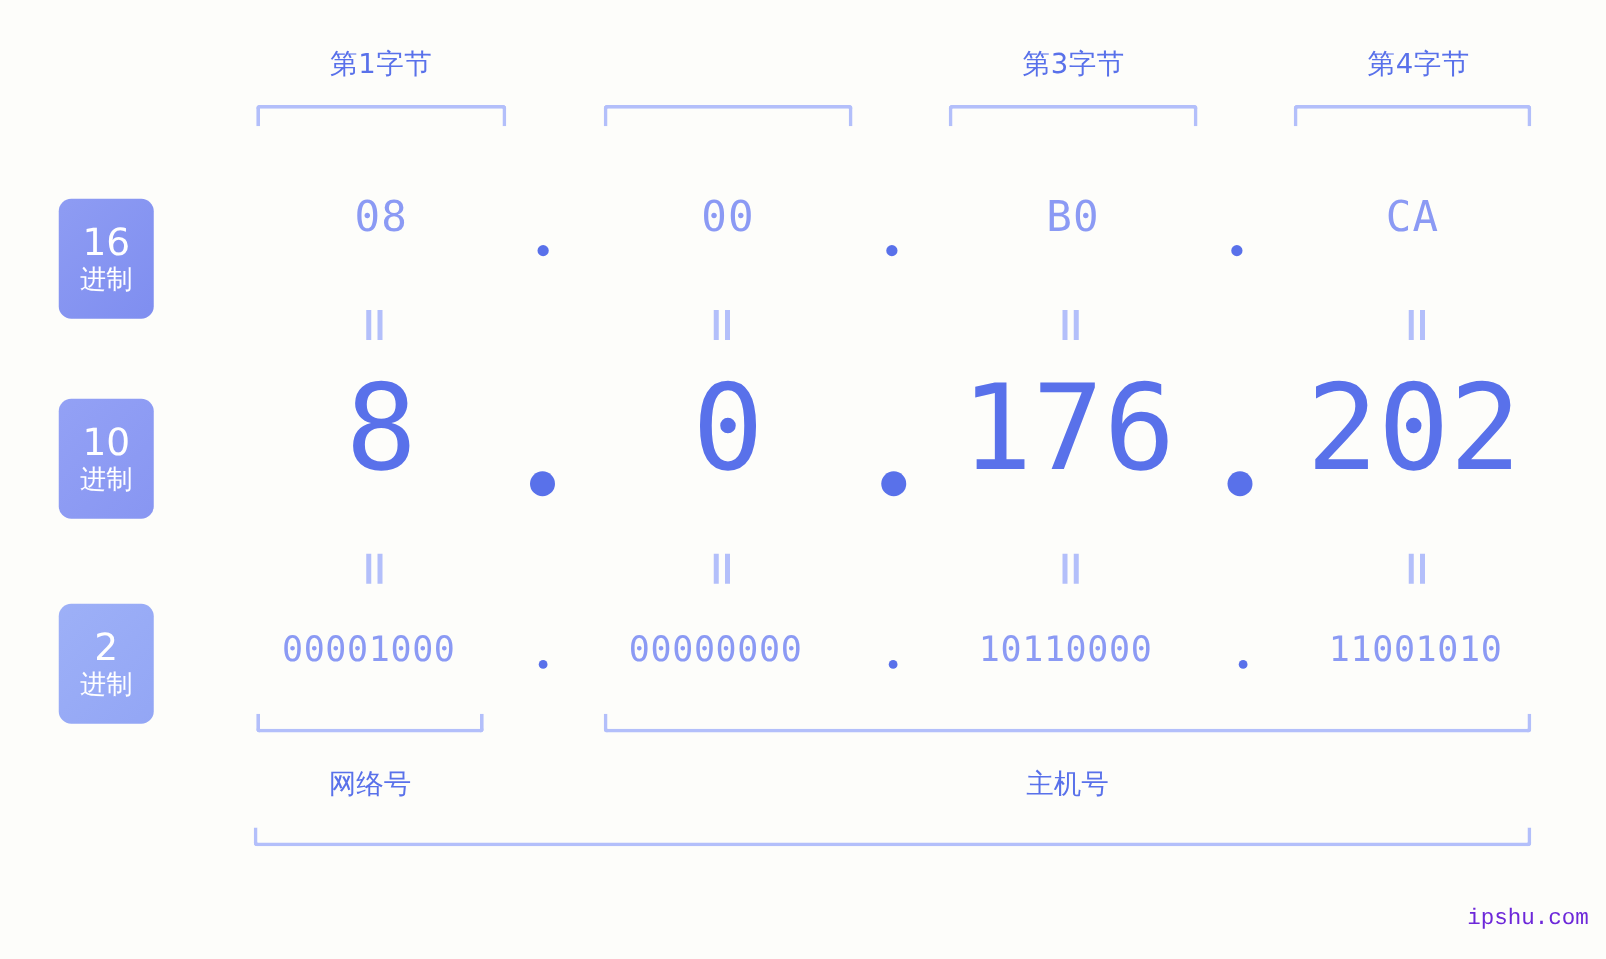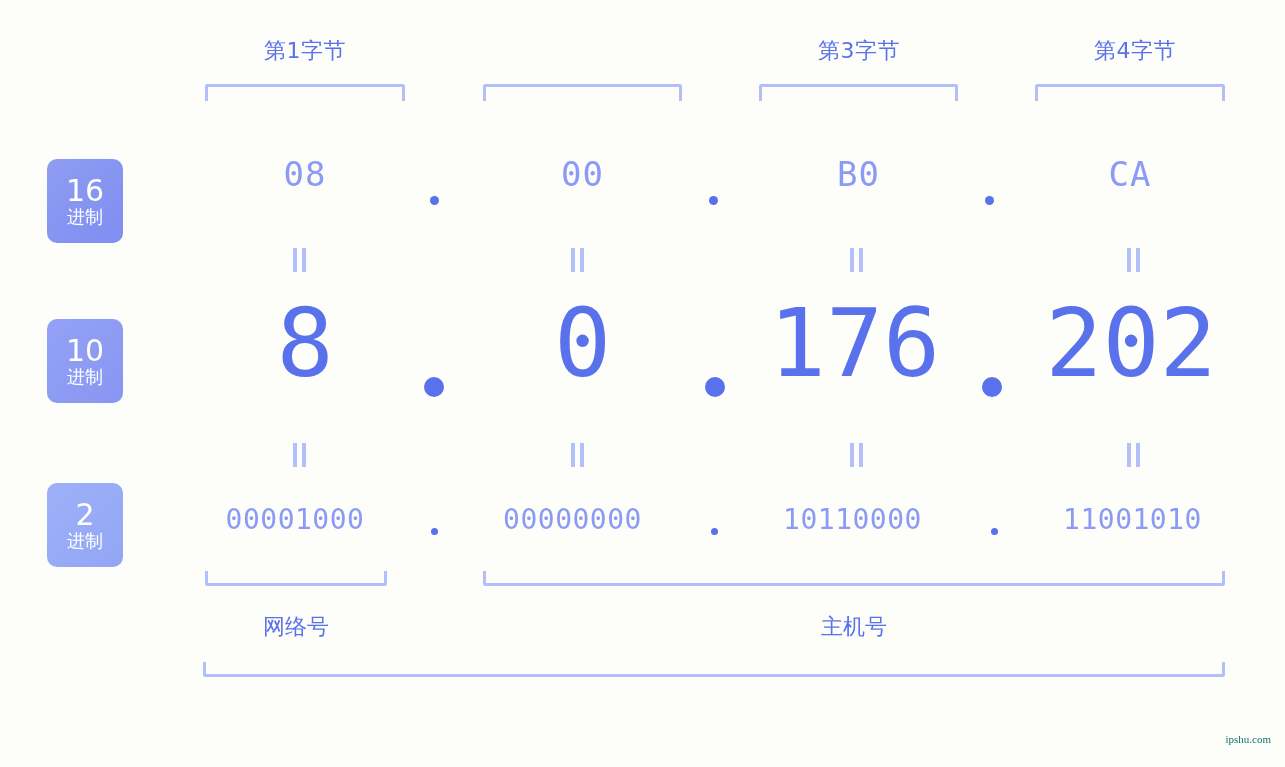--- a/index.html
+++ b/index.html
@@ -48,38 +48,38 @@
     border-right: 3px solid #b3bffa;
     border-bottom-left-radius: 3px;
     border-bottom-right-radius: 3px;
   }
 
   
   .badge {
     position: absolute;
     left: 47px;
     width: 76px;
-    height: 84px;
+    height: 96px;
     border-radius: 10px;
     display: flex;
     flex-direction: column;
     align-items: center;
     justify-content: center;
     color: #ffffff;
     line-height: 1;
   }
   .badge .num {
     font-size: 30px;
     font-weight: 400;
     font-family: "DejaVu Sans", "Liberation Sans", sans-serif;
     margin-bottom: 3px;
   }
   .badge .sys {
-    font-size: 18px;
-    font-family: Liberation Mono, monospace;
+    font-size: 21px;
+    font-family: Liberation Serif, serif;
   }
   .badge-hex { top: 159px; background: linear-gradient(135deg, #8e9cf3 0%, #7f8ef0 100%); }
   .badge-dec { top: 319px; background: linear-gradient(135deg, #93a1f5 0%, #8896f2 100%); }
   .badge-bin { top: 483px; background: linear-gradient(135deg, #9db0f7 0%, #93a6f5 100%); }
 
   
   .cell {
     position: absolute;
     text-align: center;
     white-space: nowrap;
@@ -143,23 +143,23 @@
     color: #5971ea;
     white-space: nowrap;
     font-family: "DejaVu Sans", "Liberation Sans", sans-serif;
   }
 
   
   .watermark {
     position: absolute;
     right: 14px;
     bottom: 22px;
-    font-size: 11px;
-    color: #0f766e;
-    font-family: Liberation Serif, serif;
+    font-size: 18px;
+    color: #6d28d9;
+    font-family: Liberation Mono, monospace;
   }
 </style>
 </head>
 <body>
 
 <div id="stage">
 
   <div class="byte-label" style="left:205px;">第1字节</div>
   <div class="byte-label" style="left:759px;">第3字节</div>
   <div class="byte-label" style="left:1035px;">第4字节</div>

